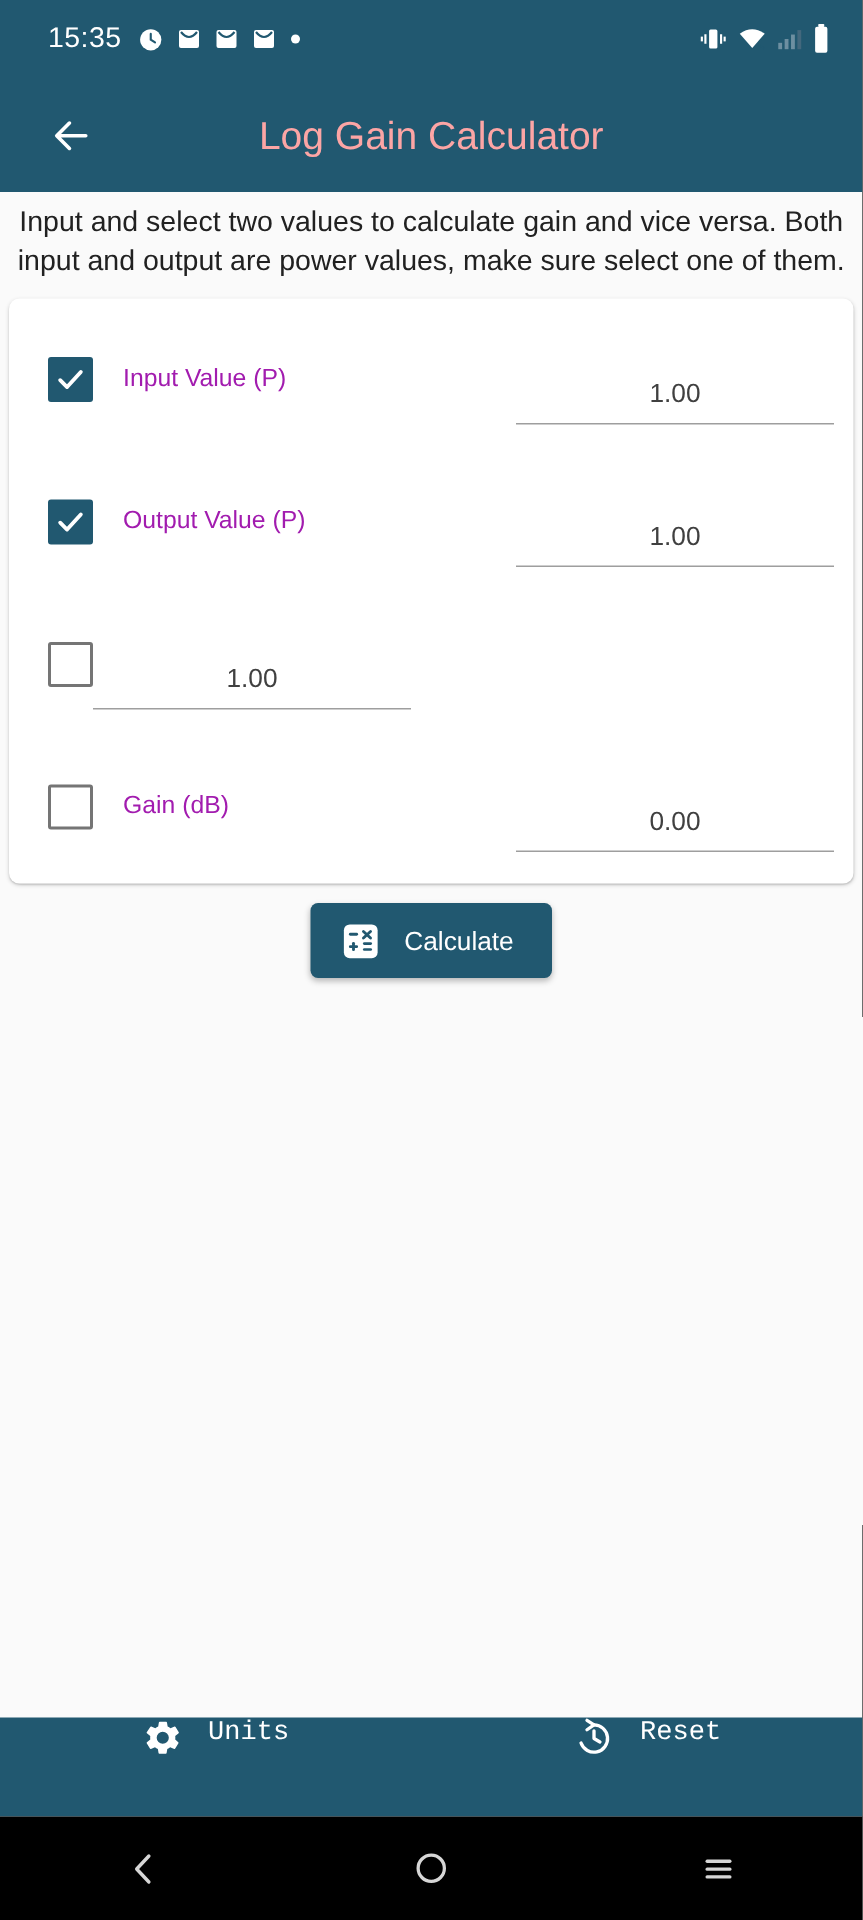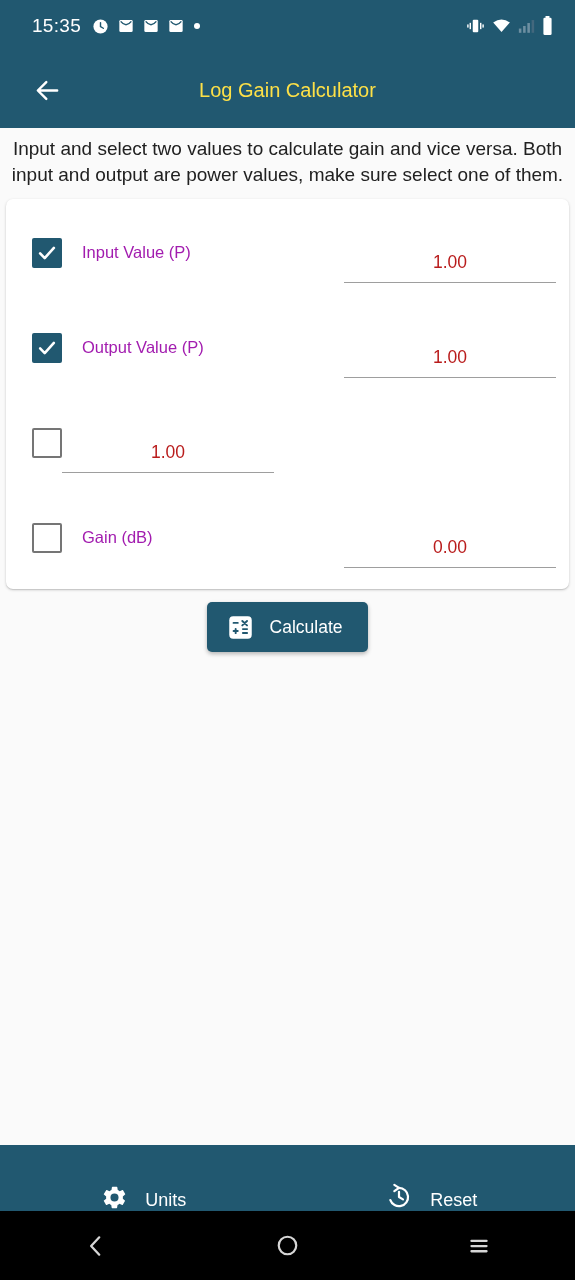--- a/index.html
+++ b/index.html
@@ -48,22 +48,22 @@
   .back-btn {
     width: 58px; height: 58px;
     margin-left: 18px;
     display: flex; align-items: center; justify-content: center;
     cursor: pointer;
   }
   .app-title {
     position: absolute;
     left: 0; right: 0;
     text-align: center;
-    color: #fde047;
-    font-size: 20px;
+    color: #fca5a5;
+    font-size: 26px;
     font-weight: 400;
     pointer-events: none;
   }
 
   
   .description {
     padding: 8px 10px 10px;
     text-align: center;
     font-size: 19px;
     line-height: 1.35;
@@ -104,21 +104,21 @@
   .field {
     width: 212px;
     flex: none;
     margin-right: 13px;
     align-self: flex-end;
     padding-bottom: 17px;
   }
   .field-value {
     text-align: center;
     font-size: 17.5px;
-    color: #b91c1c;
+    color: #404040;
     padding-bottom: 9px;
   }
   .field-underline {
     height: 1.5px;
     background: #9e9e9e;
   }
 
   
   .calc-wrap {
     display: flex;
@@ -148,26 +148,27 @@
   
   .bottom-bar {
     height: 66px;
     background: #215870;
     display: flex;
     flex: none;
   }
   .bottom-item {
     flex: 1;
     display: flex;
-    align-items: flex-end;
+    align-items: flex-start;
     justify-content: center;
     gap: 17px;
     color: #ffffff;
     font-size: 18px;
     cursor: pointer;
+    font-family: Liberation Mono, monospace;
   }
 
   
   .android-nav {
     height: 69px;
     background: #000000;
     display: flex;
     align-items: center;
     flex: none;
   }

